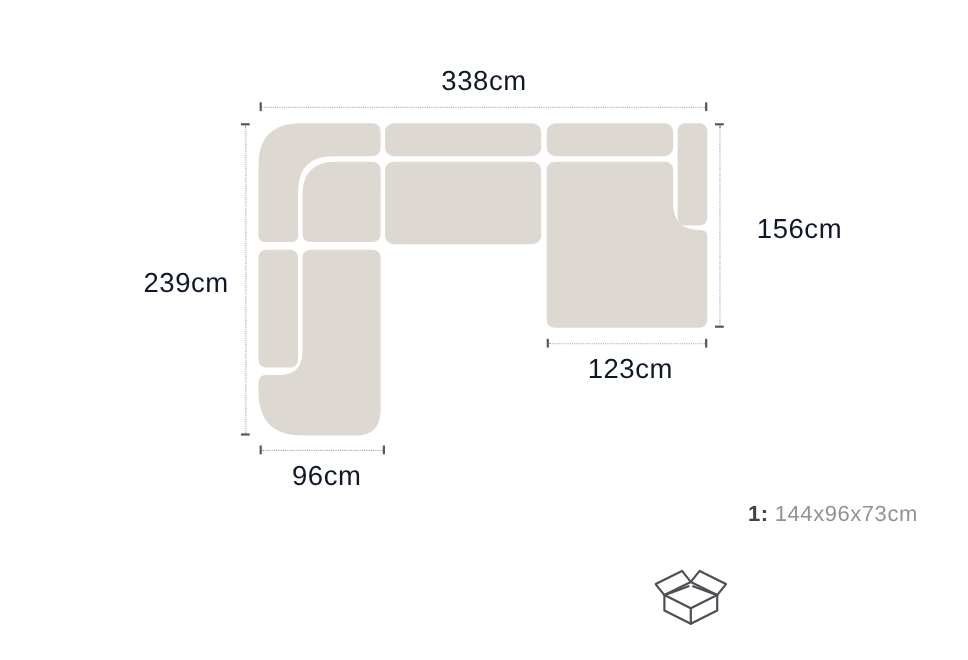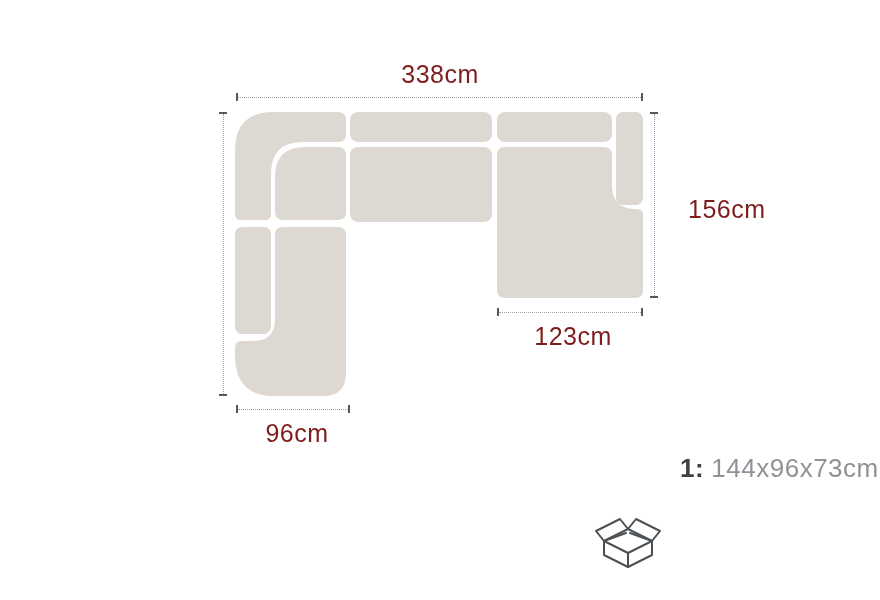--- a/index.html
+++ b/index.html
@@ -13,29 +13,29 @@
   
   .dim{position:absolute;}
   .dim-h{display:flex;align-items:center;height:8px;}
   .dim-v{display:flex;flex-direction:column;align-items:center;width:8px;}
   .tick-v{width:2px;height:8px;background:#55585c;flex:0 0 auto;}
   .tick-h{height:2px;width:8px;background:#55585c;flex:0 0 auto;}
   .dots-h{flex:1 1 auto;height:0;border-top:1px dotted #a3a3a3;}
   .dots-v{flex:1 1 auto;width:0;border-left:1px dotted #a3a3a3;}
   
   .dim-label{
-    position:absolute;color:#7f1d1d;font-size:25px;letter-spacing:0.5px;
+    position:absolute;color:#0f172a;font-size:25px;letter-spacing:0.5px;
     font-weight:500;white-space:nowrap;
   }
   .lbl-center{transform:translate(-50%,-50%);}
   .lbl-right{transform:translate(-100%,-50%);}
   .lbl-left{transform:translate(0,-50%);}
   
   .legend{position:absolute;left:680px;top:453px;}
-  .legend-row{font-size:26px;line-height:30px;white-space:nowrap;}
+  .legend-row{font-size:20px;line-height:30px;white-space:nowrap;}
   .legend-num{color:#3f4347;font-weight:bold;letter-spacing:0.5px;}
   .legend-dims{color:#8f9296;letter-spacing:0.5px;}
   .box-icon{position:absolute;left:595px;top:512px;}
 </style>
 </head>
 <body>
 
 <div class="stage">
 
   <svg class="sofa-svg" width="880" height="600" viewBox="0 0 880 600">
@@ -90,20 +90,21 @@
     <span class="tick-v"></span>
   </div>
 
   <div class="dim dim-h" style="left:236px;top:405px;width:114px;">
     <span class="tick-v"></span>
     <span class="dots-h"></span>
     <span class="tick-v"></span>
   </div>
 
   <div class="dim-label lbl-center" style="left:440px;top:74px;">338cm</div>
+  <div class="dim-label lbl-right" style="left:208px;top:258px;">239cm</div>
   <div class="dim-label lbl-left" style="left:668px;top:209px;margin-left:20px;">156cm</div>
   <div class="dim-label lbl-center" style="left:573px;top:336px;text-align:center;">123cm</div>
   <div class="dim-label lbl-center" style="left:297px;top:433px;">96cm</div>
 
   <svg class="box-icon" width="66" height="62" viewBox="0 0 66 58" fill="none" stroke="#4c5054" stroke-width="2" stroke-linejoin="round" stroke-linecap="round">
 
     <path d="M9,27 L33,15 L57,27 L33,39 Z"></path>
 
     <path d="M9,27 L9,41 L33,53 L57,41 L57,27"></path>
     <path d="M33,39 L33,53"></path>

